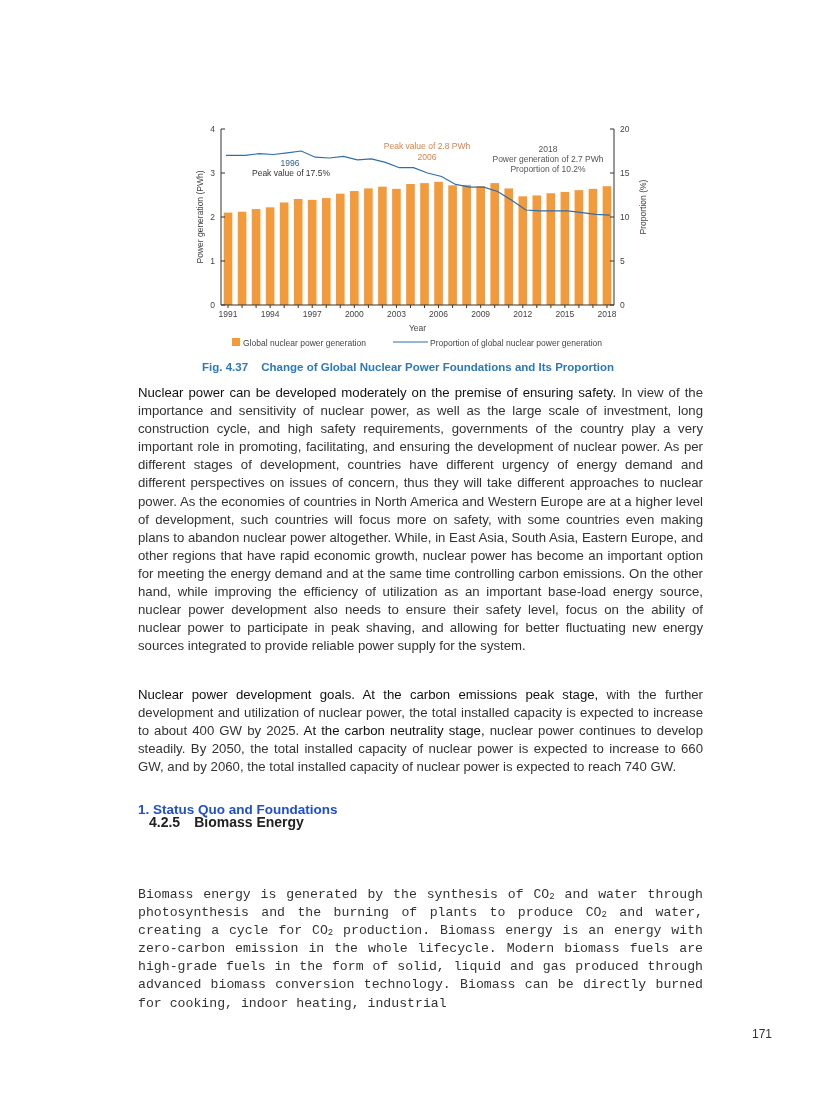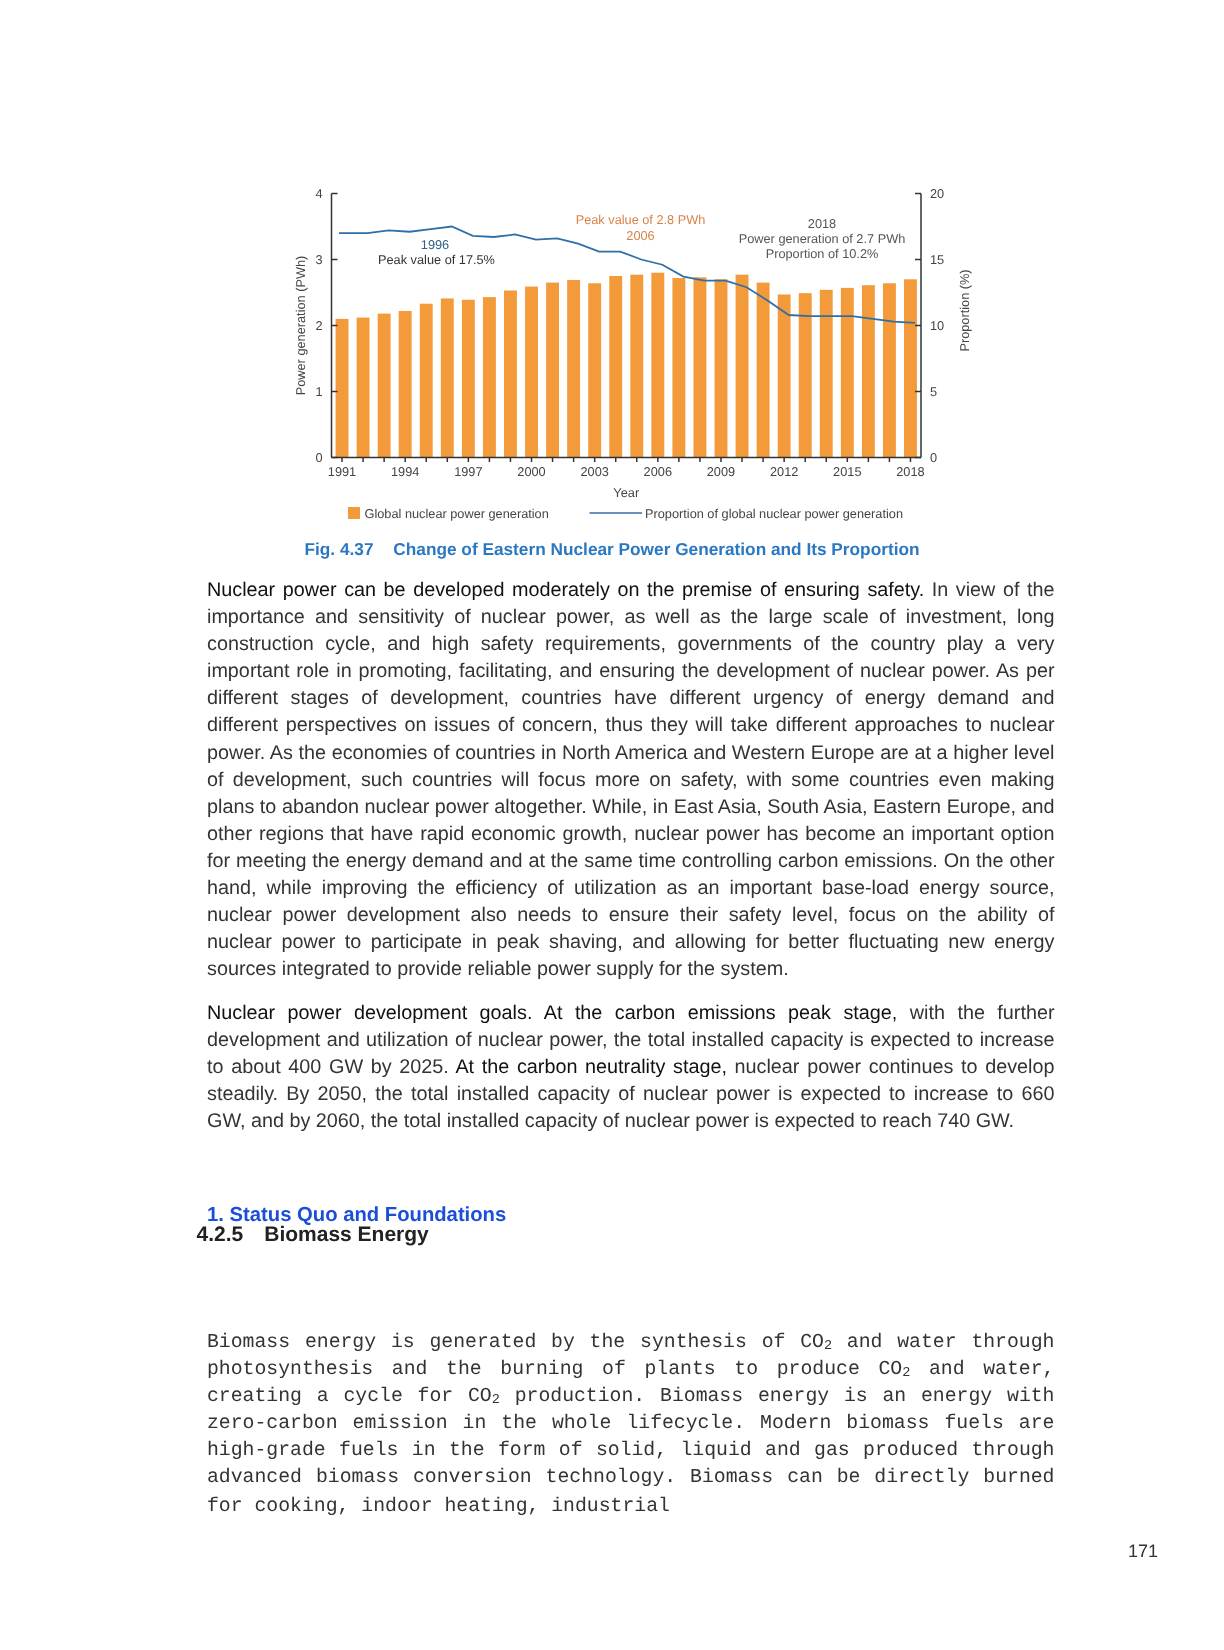--- a/index.html
+++ b/index.html
@@ -3,22 +3,22 @@
 <meta charset="utf-8">
 <style>
   html, body { margin:0; padding:0; background:#fff; }
   body { width:816px; height:1100px; position:relative; font-family:"Liberation Sans", sans-serif; color:#2b2b2b; }
   #chart { position:absolute; left:0; top:0; width:816px; height:360px; }
   .caption { position:absolute; left:0; width:816px; top:361px; text-align:center; font-size:11.5px; font-weight:bold; color:#2b78c2; }
   .caption .num { margin-right:10px; }
   .body-text { position:absolute; left:138px; width:565px; font-size:13.2px; line-height:18.1px; text-align:justify; color:#333; }
   .body-text b { font-weight:normal; color:#111; }
   .p1 { top:384px; }
-  .p2 { top:666px; }
-  .h-section { position:absolute; left:131px; top:814px; font-size:14px; font-weight:bold; color:#222; }
+  .p2 { top:686px; }
+  .h-section { position:absolute; left:149px; top:814px; font-size:14px; font-weight:bold; color:#222; }
   .h-section .secnum { margin-right:14px; }
   .h-sub { position:absolute; left:138px; top:802px; font-size:13.5px; font-weight:bold; color:#1d4ed8; }
   .p3 { top:886px;font-family:Liberation Mono, monospace; }
   .page-num { position:absolute; left:752px; top:1027px; font-size:12px; color:#333; }
   sub { font-size:9px; vertical-align:-1px; line-height:0; }
 </style>
 </head>
 <body>
 
 <svg id="chart" viewBox="0 0 816 360" xmlns="http://www.w3.org/2000/svg">
@@ -123,21 +123,21 @@
     <text x="548" y="162" font-size="8.5" text-anchor="middle" fill="#555555" font-family="Liberation Sans, sans-serif">Power generation of 2.7 PWh</text>
     <text x="548" y="172" font-size="8.5" text-anchor="middle" fill="#555555" font-family="Liberation Sans, sans-serif">Proportion of 10.2%</text>
     <rect x="232" y="338" width="8" height="8" fill="#f39a3a"></rect>
     <text x="243" y="345.5" font-size="8.5" fill="#444" font-family="Liberation Sans, sans-serif">Global nuclear power generation</text>
     <line x1="393" y1="342" x2="428" y2="342" stroke="#2f6fa8" stroke-width="1"></line>
     <text x="430" y="345.5" font-size="8.5" fill="#444" font-family="Liberation Sans, sans-serif">Proportion of global nuclear power generation</text>
   </svg>
 
 <div class="caption">
   <span class="num">Fig. 4.37</span>
-  <span>Change of Eastern Nuclear Power Generation and Its Proportion</span>
+  <span>Change of Global Nuclear Power Foundations and Its Proportion</span>
 </div>
 
 <div class="body-text p1"><b>Nuclear power can be developed moderately on the premise of ensuring safety.</b><span> In view of the importance and sensitivity of nuclear power, as well as the large scale of investment, long construction cycle, and high safety requirements, governments of the country play a very important role in promoting, facilitating, and ensuring the development of nuclear power. As per different stages of development, countries have different urgency of energy demand and different perspectives on issues of concern, thus they will take different approaches to nuclear power. As the economies of countries in North America and Western Europe are at a higher level of development, such countries will focus more on safety, with some countries even making plans to abandon nuclear power altogether. While, in East Asia, South Asia, Eastern Europe, and other regions that have rapid economic growth, nuclear power has become an important option for meeting the energy demand and at the same time controlling carbon emissions. On the other hand, while improving the efficiency of utilization as an important base-load energy source, nuclear power development also needs to ensure their safety level, focus on the ability of nuclear power to participate in peak shaving, and allowing for better fluctuating new energy sources integrated to provide reliable power supply for the system.</span></div>
 
 <div class="body-text p2"><b>Nuclear power development goals. At the carbon emissions peak stage,</b><span> with the further development and utilization of nuclear power, the total installed capacity is expected to increase to about 400 GW by 2025. </span><b>At the carbon neutrality stage,</b><span> nuclear power continues to develop steadily. By 2050, the total installed capacity of nuclear power is expected to increase to 660 GW, and by 2060, the total installed capacity of nuclear power is expected to reach 740 GW.</span></div>
 
 <div class="h-section"><span class="secnum">4.2.5</span><span>Biomass Energy</span></div>
 
 <div class="h-sub">1. Status Quo and Foundations</div>
 

